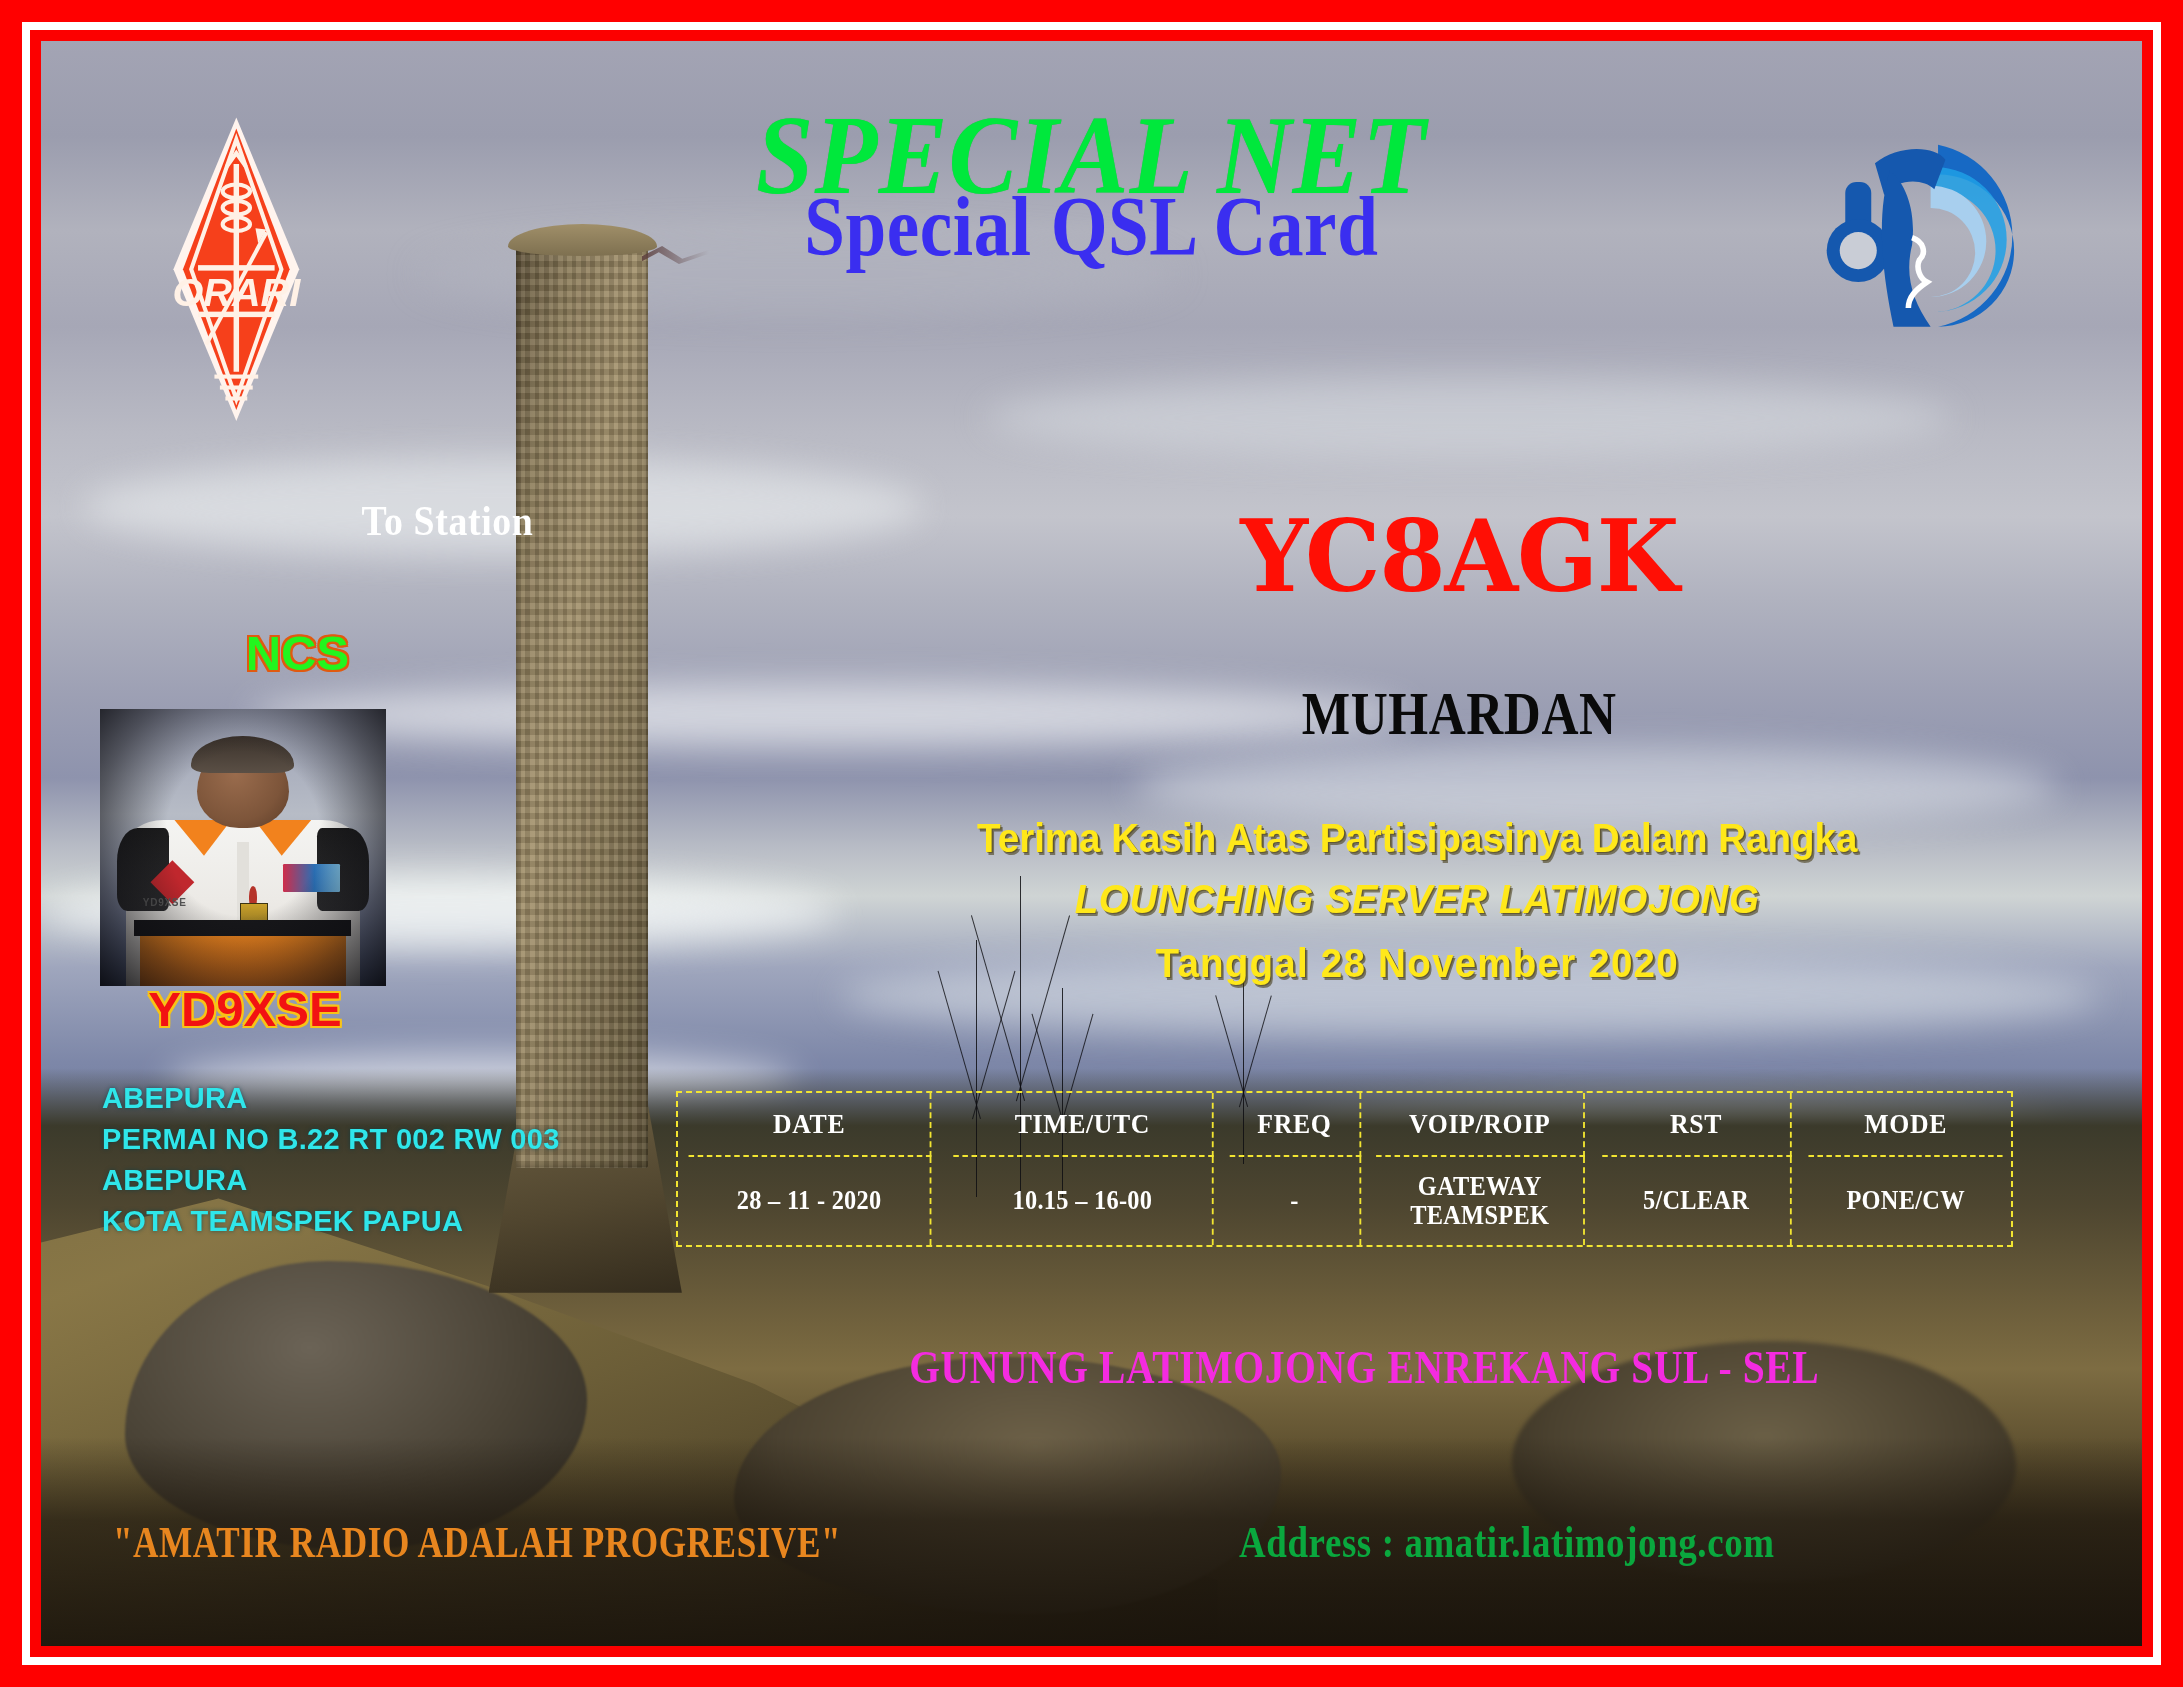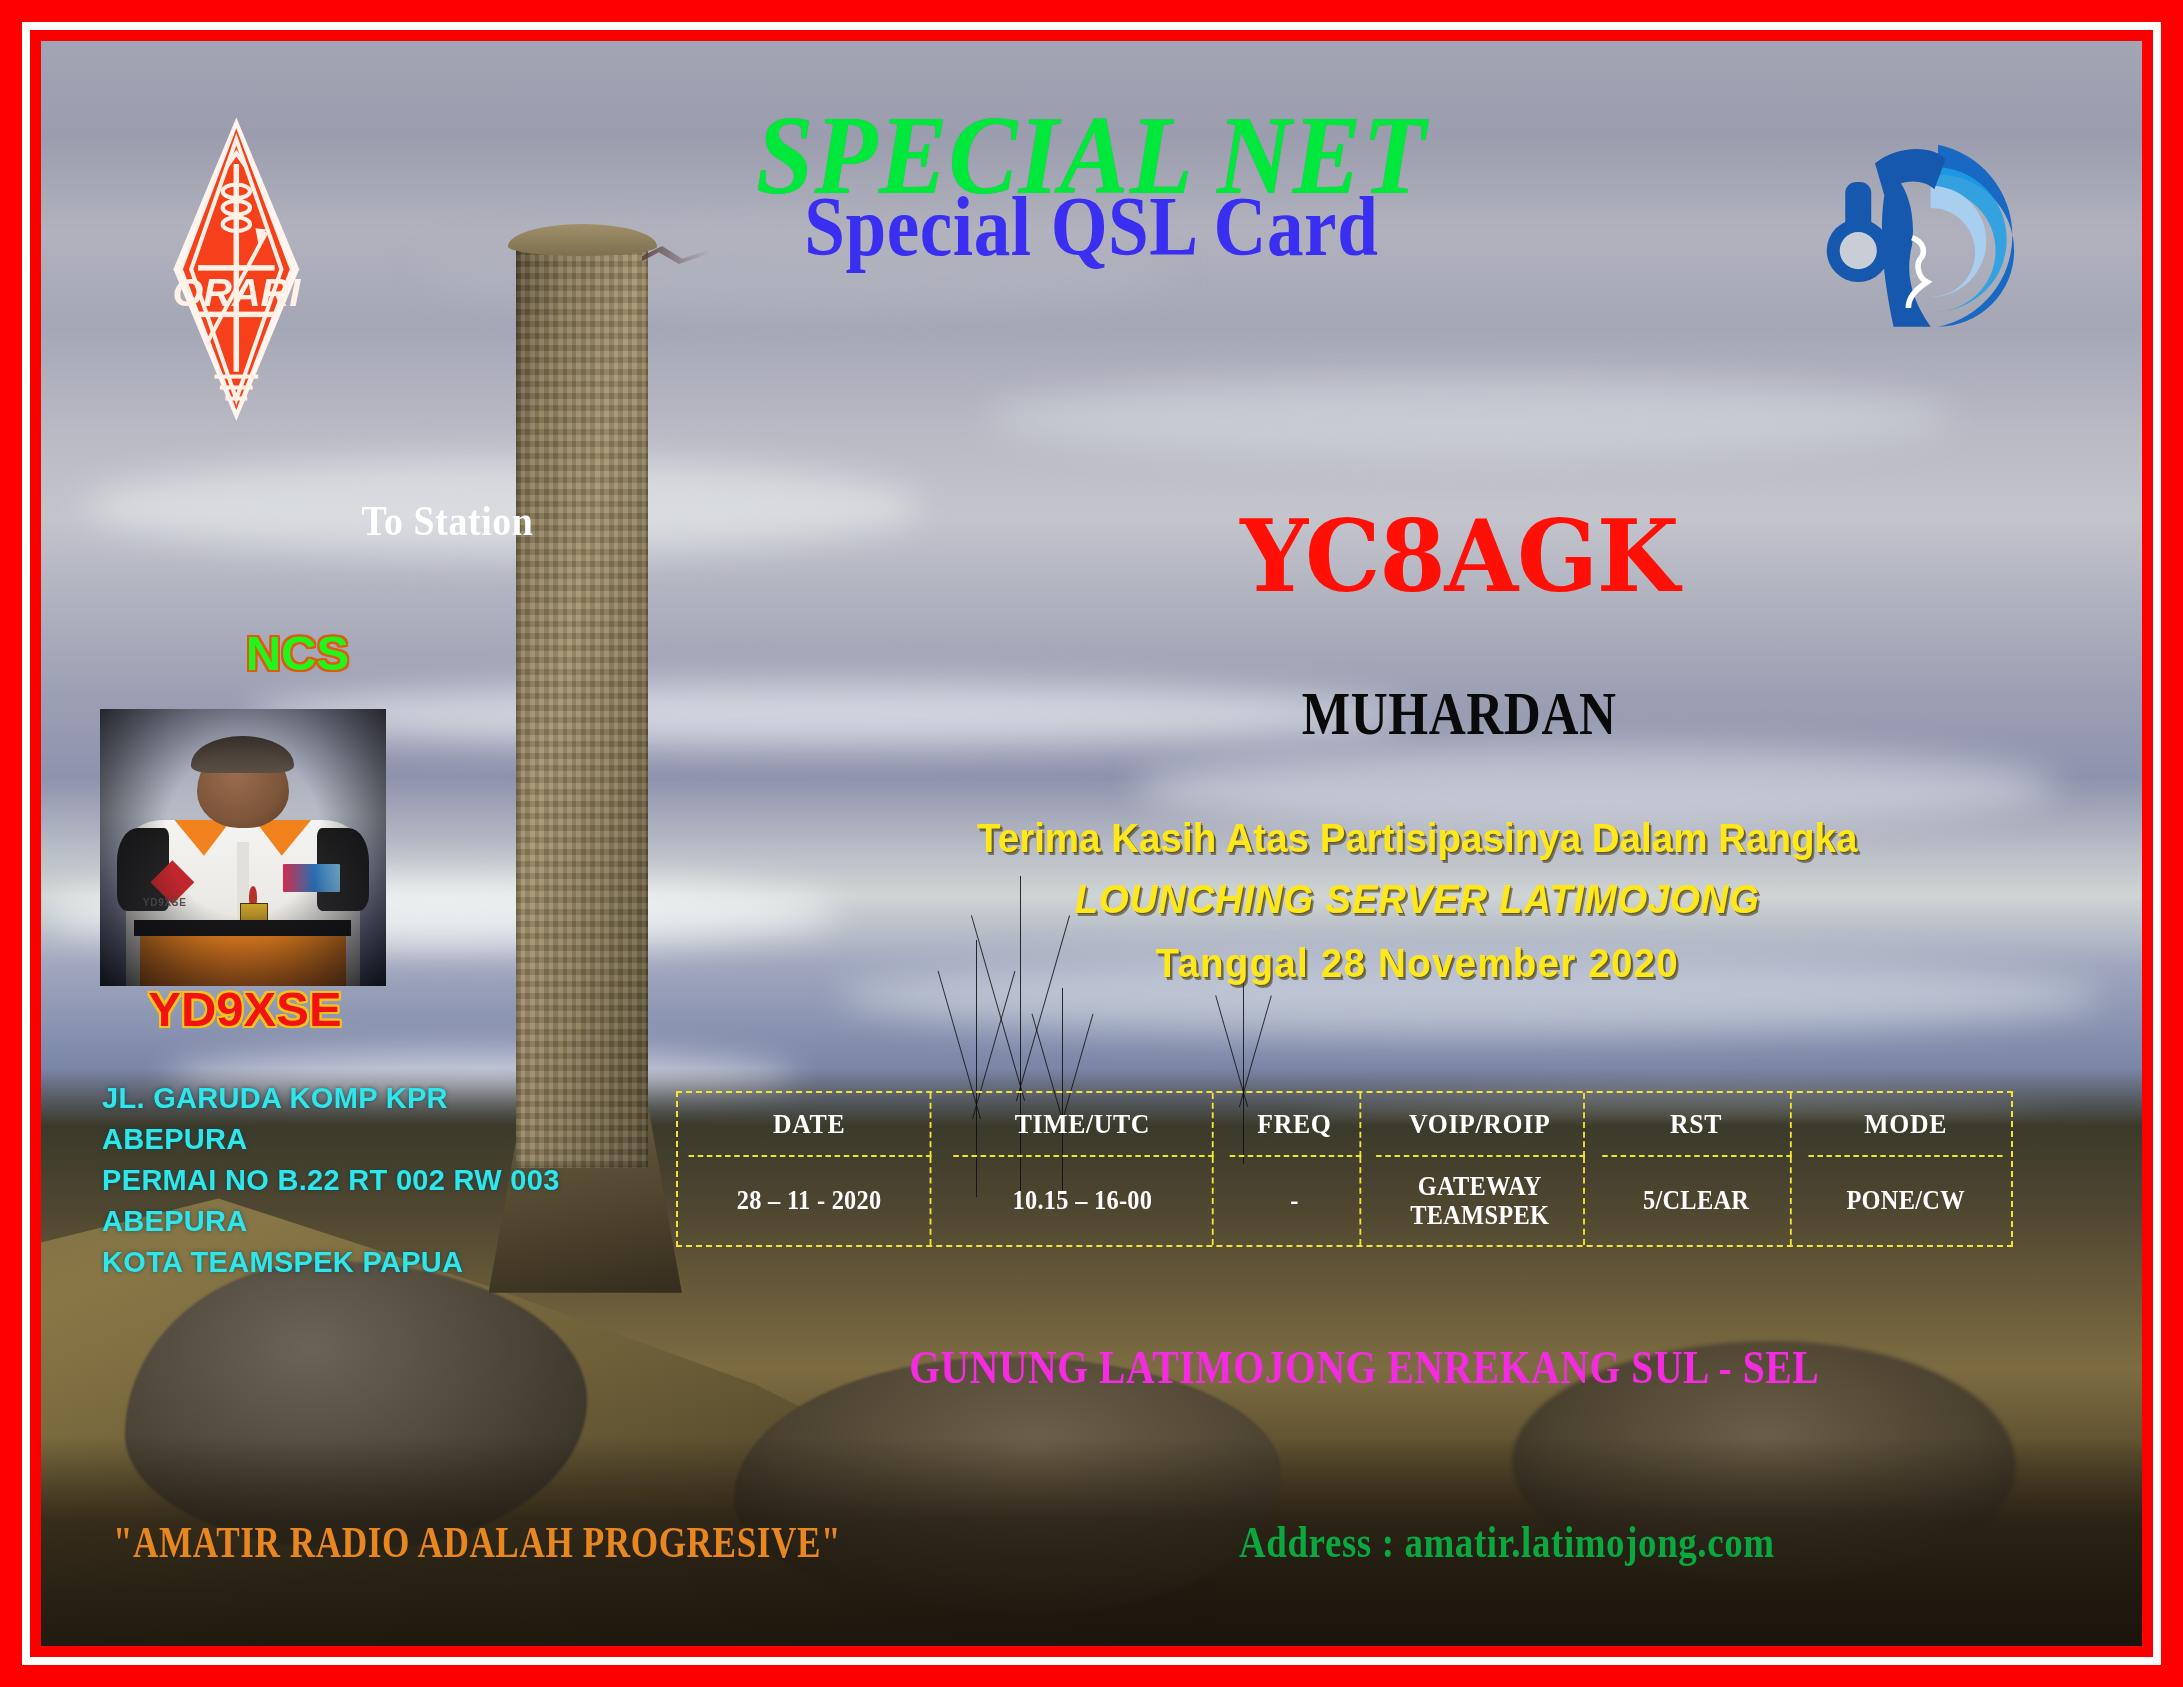--- a/index.html
+++ b/index.html
@@ -409,21 +409,20 @@
         <div class="ph-belt"></div>
         <div class="ph-orange"></div>
         <div class="ph-head"></div>
         <div class="ph-hair"></div>
         <div class="ph-text">YD9XSE</div>
         <div class="ph-vig"></div>
       </div>
       <div class="yd">YD9XSE</div>
 
       <div class="addr">
-        <div>JL. GARUDA KOMP KPR</div>
         <div>ABEPURA</div>
         <div>PERMAI NO B.22 RT 002 RW 003</div>
         <div>ABEPURA</div>
         <div>KOTA TEAMSPEK PAPUA</div>
       </div>
 
       <div class="qtable">
         <div class="hrow">DATE</div>
         <div class="hrow">TIME/UTC</div>
         <div class="hrow">FREQ</div>

